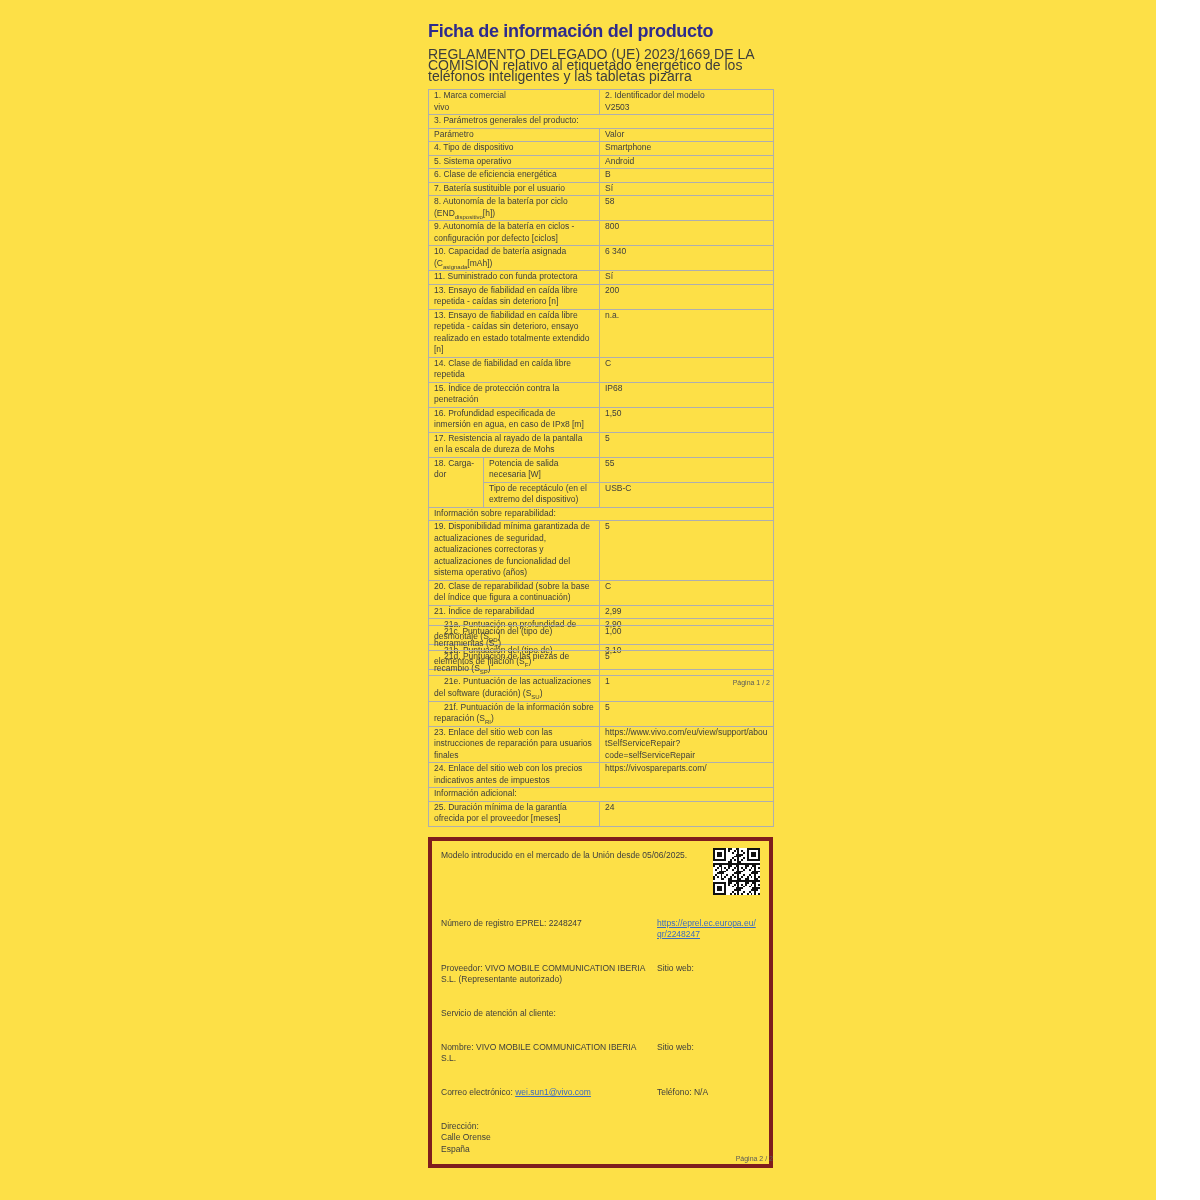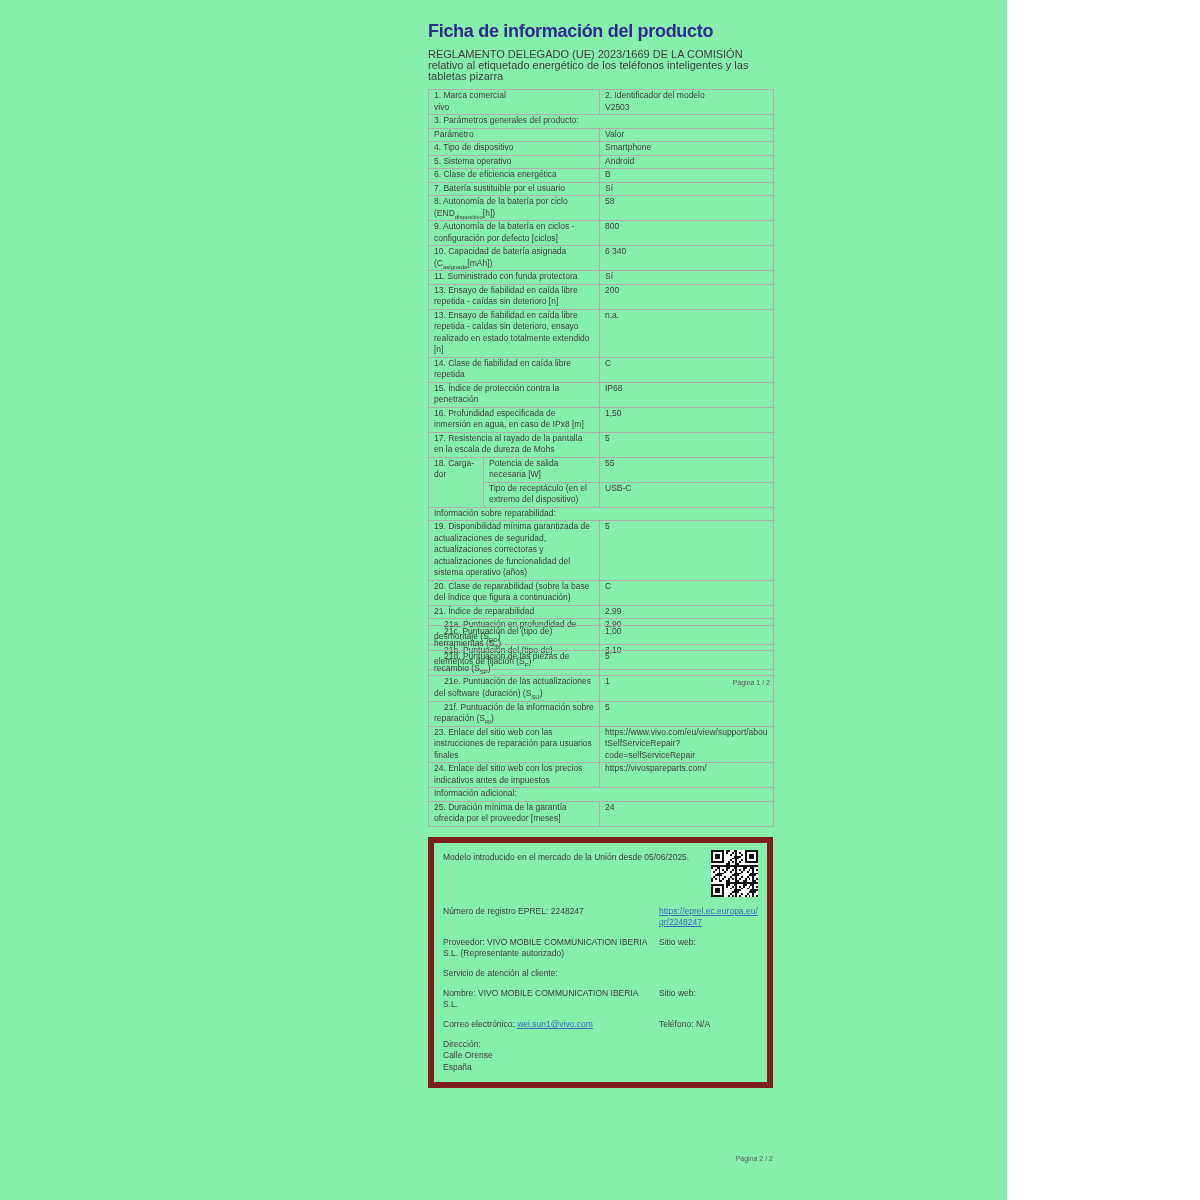--- a/index.html
+++ b/index.html
@@ -1,36 +1,36 @@
 <!DOCTYPE html>
 <html><head>
 <meta charset="utf-8">
 <style>
   html,body{margin:0;padding:0;background:#ffffff;}
   body{width:1200px;height:1200px;font-family:"Liberation Sans",sans-serif;color:#3d3d3d;}
-  .canvas{position:relative;width:1007px;height:1200px;overflow:hidden;background:#86efac;}
+  .canvas{position:relative;width:1156px;height:1200px;overflow:hidden;background:#fde047;}
   .page{position:absolute;left:428px;width:345px;}
   #page1{top:20px;}
   #page2{top:625px;}
   .title{font-size:18px;line-height:23px;font-weight:bold;color:#2e2b8c;margin:0 0 6px 0;letter-spacing:-0.3px;}
-  .subtitle{font-size:11px;line-height:11px;margin:0 0 7px 0;}
+  .subtitle{font-size:14px;line-height:11px;margin:0 0 7px 0;}
   table{border-collapse:collapse;width:345px;table-layout:fixed;}
   td{border:1px solid #aeaeae;font-size:8.5px;line-height:11.5px;padding:0 5px 1px 5px;vertical-align:top;}
   .b{font-weight:normal;}
   .val{overflow-wrap:anywhere;}
   .lbl{overflow-wrap:break-word;margin-top:28px;}
   .ind{text-indent:10px;}
   sub{font-size:6px;line-height:1;}
   .pfooter{font-size:7px;color:#595959;text-align:right;margin-top:9px;padding-right:3px;}
   #pfooter2{position:absolute;left:428px;top:1155px;width:345px;text-align:right;font-size:7px;color:#595959;padding-right:3px;}
-  .mbox{border:6px solid #7f1d1d;margin-top:10px;padding:7px 9px 9px 9px;font-size:8.5px;line-height:11px;}
+  .mbox{border:4px solid #7f1d1d;margin-top:10px;padding:7px 9px 9px 9px;font-size:8.5px;line-height:11px;}
   .introrow{display:flex;justify-content:space-between;align-items:flex-start;}
   .introtext{padding-top:2px;max-width:270px;}
   .qr{width:47px;height:47px;display:block;}
-  .mrow{display:grid;grid-template-columns:212px 1fr;column-gap:4px;margin-top:9px;}
+  .mrow{display:grid;grid-template-columns:212px 1fr;column-gap:4px;margin-top:23px;}
   .link{color:#3a6bc0;text-decoration:underline;overflow-wrap:anywhere;cursor:pointer;text-align:right;}
   .addrline{line-height:11.5px;}
 </style>
 </head>
 <body>
 
 <div class="canvas">
 
   <div class="page" id="page1">
     <h1 class="title">Ficha de información del producto</h1>

